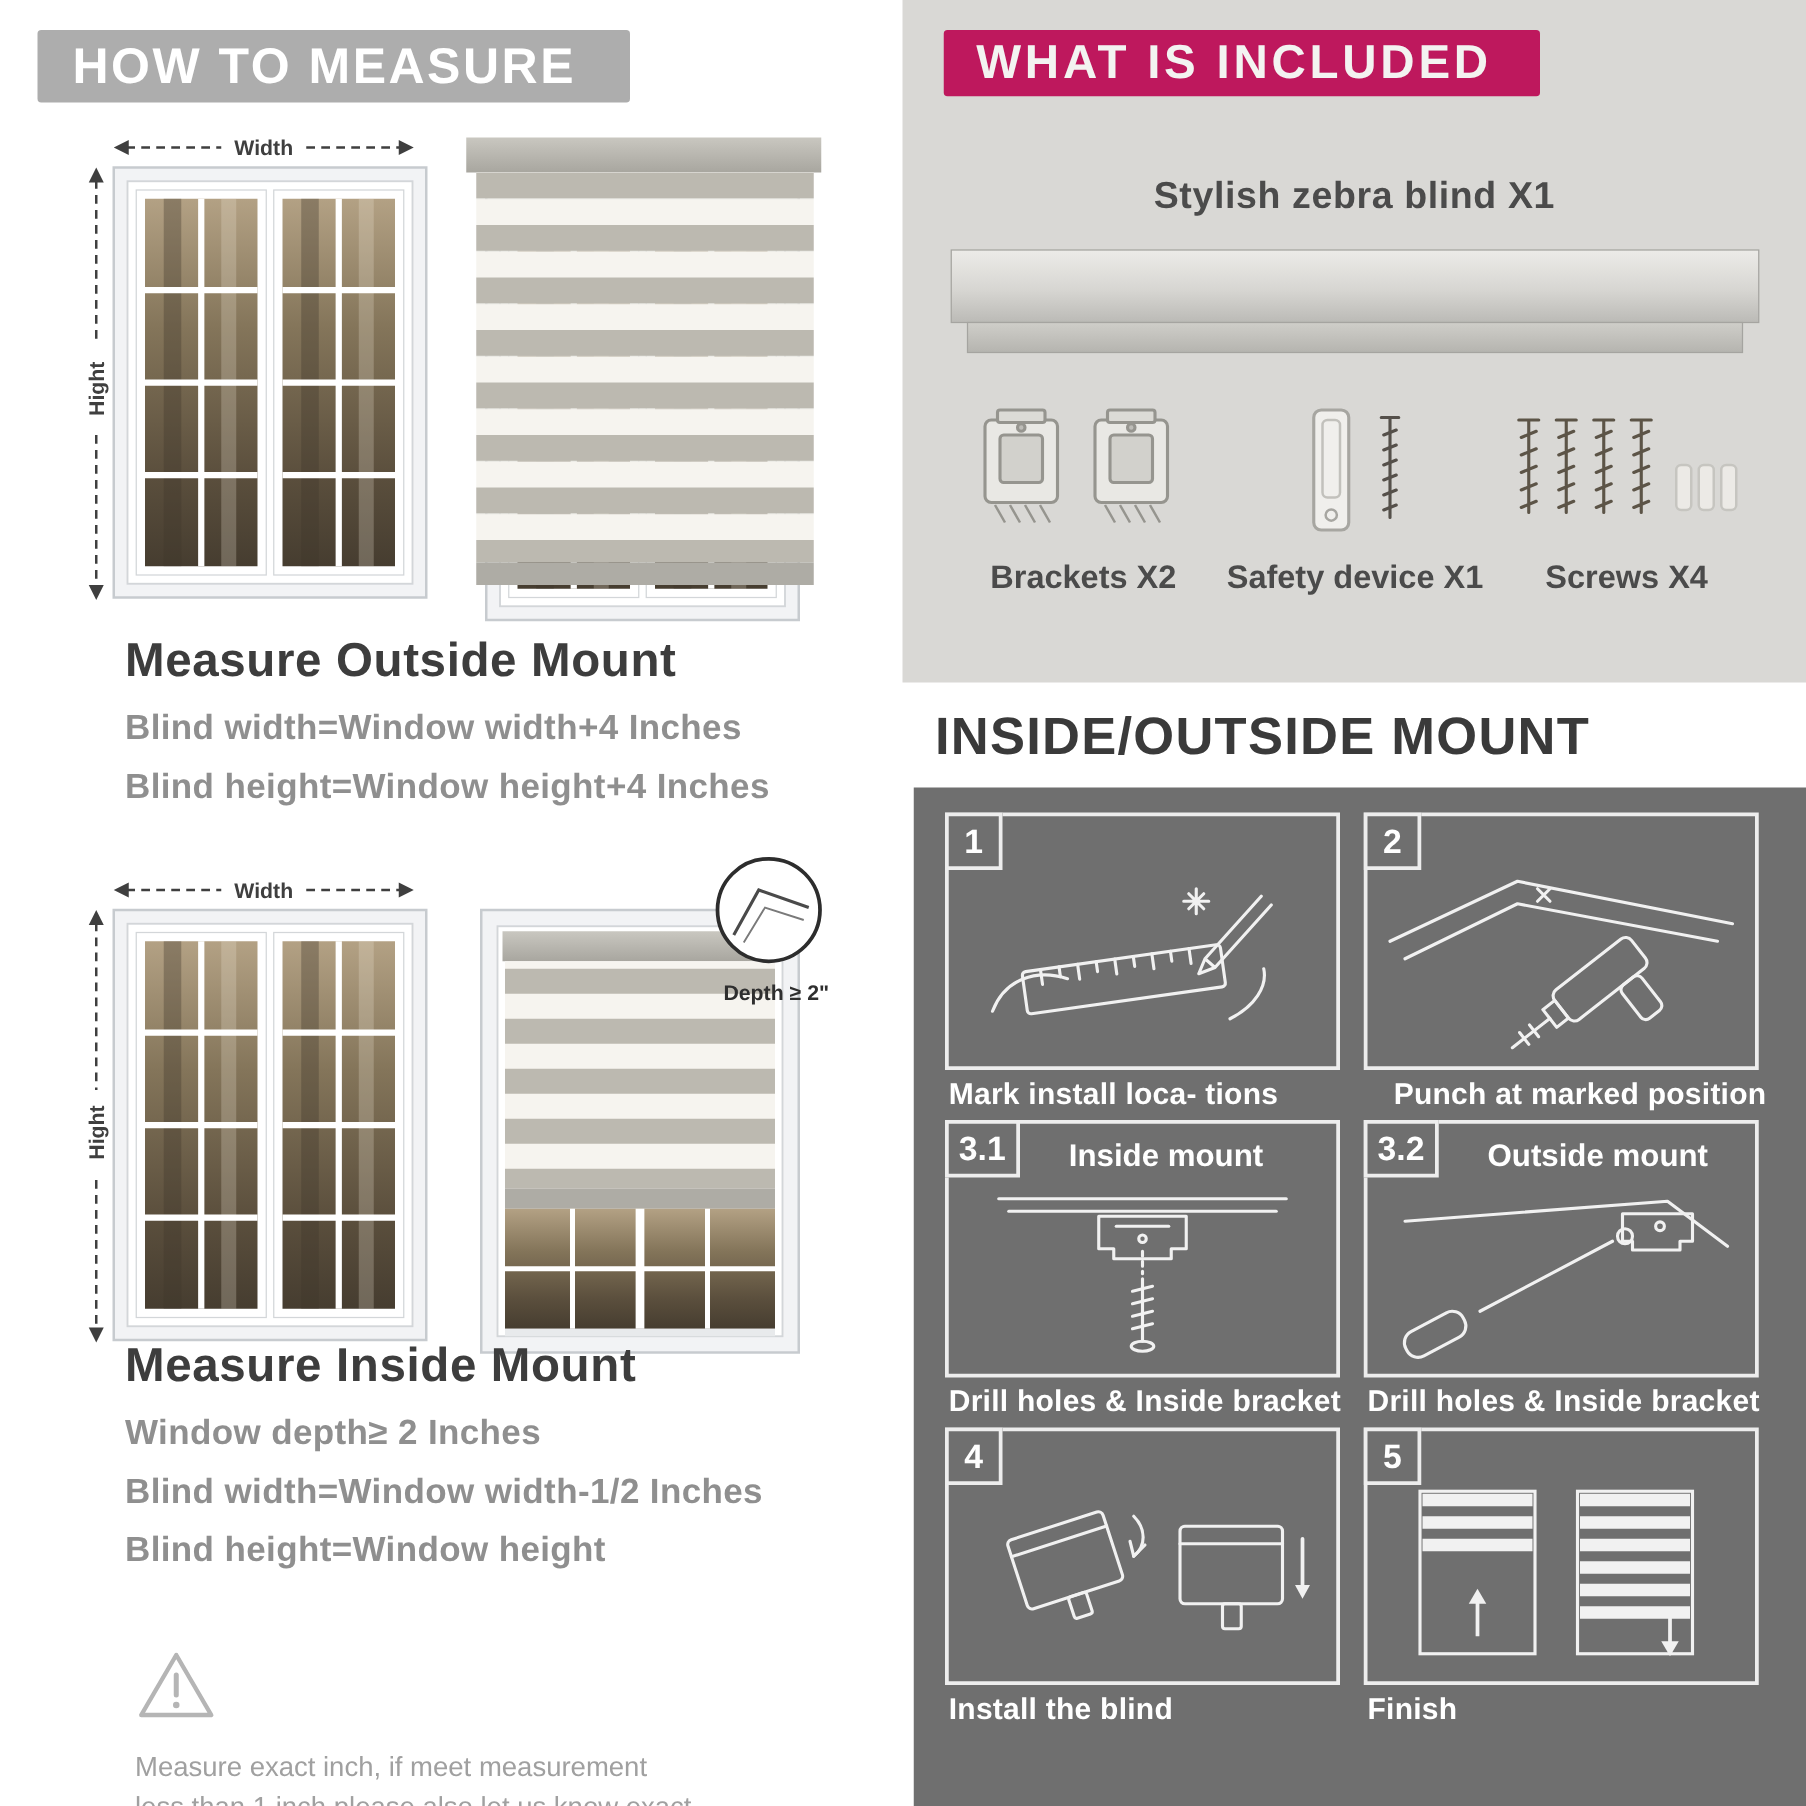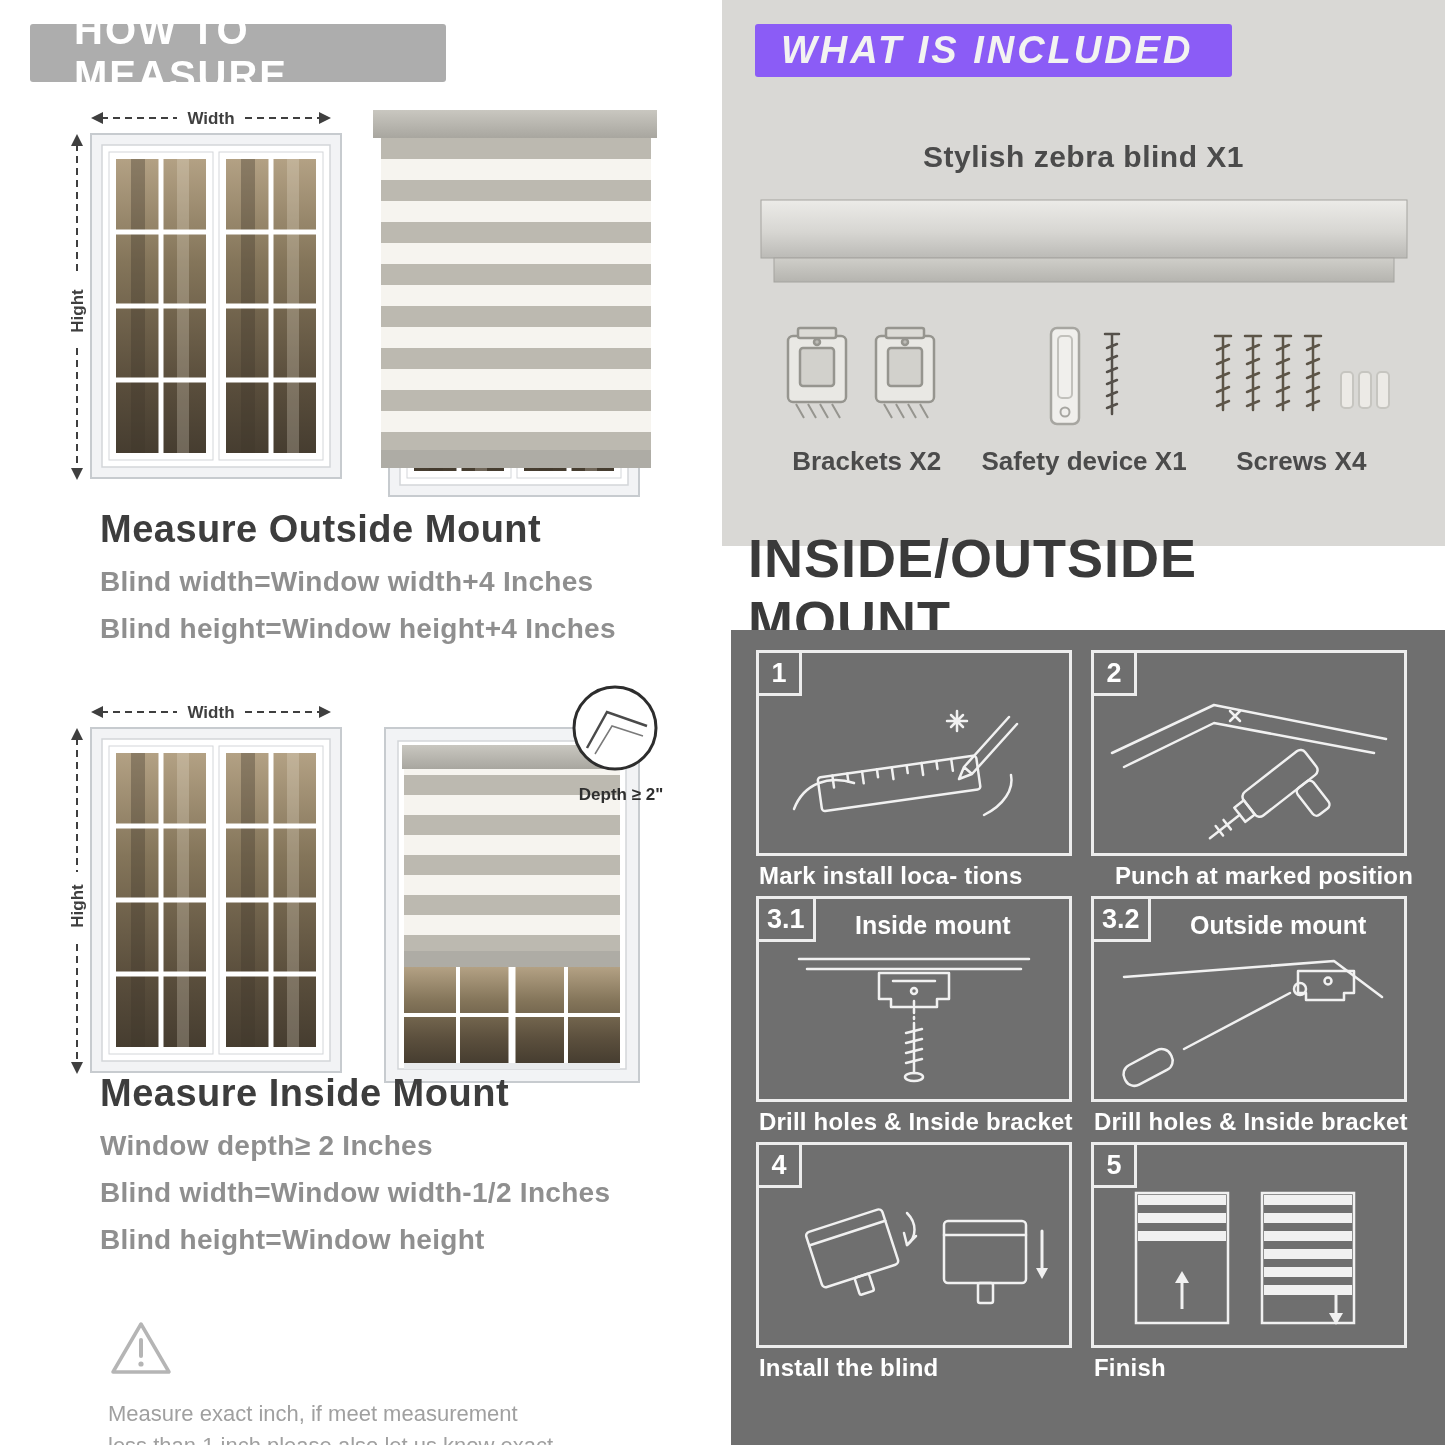--- a/index.html
+++ b/index.html
@@ -1,44 +1,44 @@
 <!DOCTYPE html>
 <html><head>
 <meta charset="utf-8">
 <style>
   html,body{margin:0;padding:0;background:#fff;}
   .canvas{position:relative;width:1445px;height:1445px;background:#ffffff;overflow:hidden;
           font-family:"Liberation Sans",sans-serif;}
   .abs{position:absolute;}
 
   
-  .htm-banner{position:absolute;left:30px;top:24px;width:416px;height:58px;background:#adadad;
-              color:#ffffff;display:flex;align-items:center;padding-left:44px;font-size:40px;
+  .htm-banner{position:absolute;left:30px;top:24px;width:474px;height:58px;background:#adadad;
+              color:#ffffff;display:flex;align-items:center;padding-left:28px;font-size:40px;
               font-weight:bold;letter-spacing:2px;border-radius:3px;box-sizing:border-box;}
   .sec-title{font-size:38px;font-weight:bold;color:#3d3d3d;letter-spacing:.5px;}
   .sec-line{font-size:28px;font-weight:bold;color:#8f8f8f;margin-top:15px;letter-spacing:.3px;}
   .txt-outside{position:absolute;left:100px;top:508px;}
   .txt-inside{position:absolute;left:100px;top:1072px;}
   .warning{position:absolute;left:108px;top:1318px;width:560px;display:flex;gap:20px;align-items:flex-start;flex-direction:column;}
   .warning-text{font-size:22px;color:#a0a0a0;line-height:1.45;width:450px;font-weight:500;}
 
   
   .included-panel{position:absolute;left:722px;top:0;width:723px;height:546px;background:#d9d8d5;}
-  .included-banner{position:absolute;left:33px;top:24px;width:477px;height:53px;background:#8b5cf6;
+  .included-banner{position:absolute;left:33px;top:24px;width:477px;height:53px;background:#be185d;
                    color:#f3f3f1;display:flex;align-items:center;padding-left:26px;font-size:38px;
-                   font-weight:bold;letter-spacing:3px;border-radius:3px;box-sizing:border-box;font-style:italic;}
+                   font-weight:bold;letter-spacing:3px;border-radius:3px;box-sizing:border-box;}
   .product-label{position:absolute;left:0;right:0;top:140px;text-align:center;font-size:30px;
                  font-weight:bold;color:#4b4b4b;letter-spacing:.5px;}
   .items-row{position:absolute;left:36px;top:322px;width:652px;display:flex;}
   .item-col{flex:1;display:flex;flex-direction:column;align-items:center;}
   .item-label{margin-top:8px;font-size:26px;font-weight:bold;color:#4b4b4b;white-space:nowrap;text-align:center;}
 
   
   .mount-header{position:absolute;left:748px;top:556px;width:660px;height:66px;display:flex;
-                align-items:center;color:#3a3a3a;font-size:54px;font-weight:bold;letter-spacing:1px;}
+                align-items:center;color:#3a3a3a;font-size:42px;font-weight:bold;letter-spacing:1px;}
   .mount-panel{position:absolute;left:731px;top:630px;width:714px;height:815px;background:#6f6f6f;}
   .tile{position:absolute;width:310px;height:200px;border:3px solid #ededed;box-sizing:content-box;}
   .badge{position:absolute;top:-3px;left:-3px;min-width:46px;height:46px;border:3px solid #ededed;
          background:#6f6f6f;color:#ffffff;font-size:27px;font-weight:bold;display:flex;
          align-items:center;justify-content:center;padding:0 8px;box-sizing:border-box;}
   .tile-title{position:absolute;top:12px;left:96px;color:#ffffff;font-size:25px;font-weight:bold;}
   .step-art{position:absolute;left:0;top:34px;width:304px;height:160px;}
   .step-art-hi{position:absolute;left:0;top:46px;width:304px;height:150px;}
   .caption{position:absolute;width:340px;color:#ffffff;font-size:24px;font-weight:bold;letter-spacing:.2px;}
 </style>

